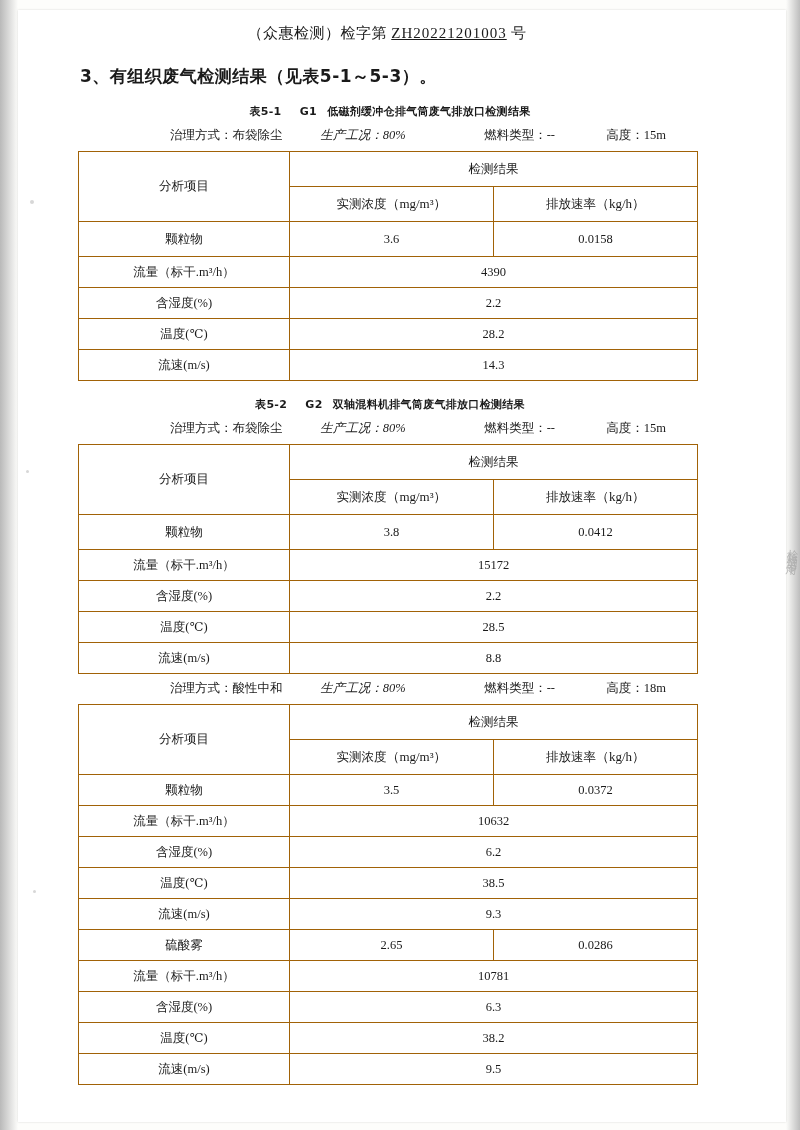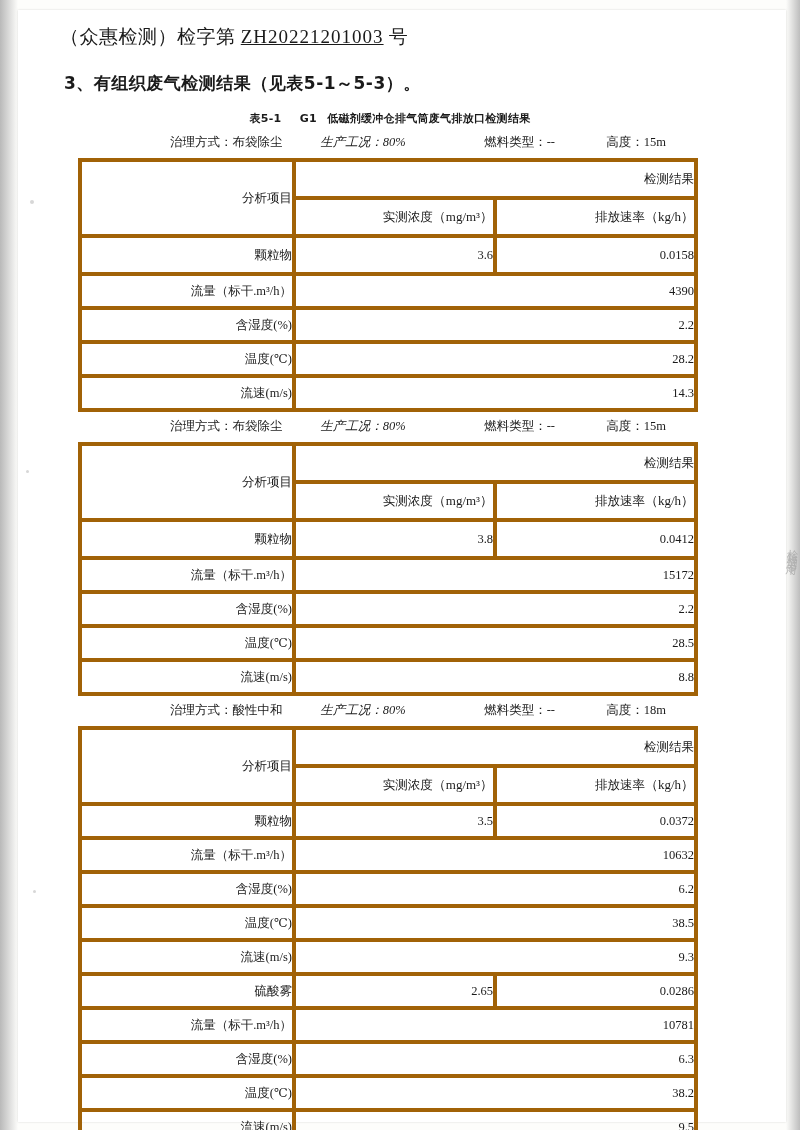--- a/index.html
+++ b/index.html
@@ -47,38 +47,38 @@
     box-shadow: 0 0 2px rgba(0,0,0,0.15);
   }
   .content {
     position: absolute;
     left: 60px;
     top: 24px;
     width: 660px;
   }
 
   .header-line {
-    text-align: left;
-    font-size: 19px;
+    text-align: center;
+    font-size: 15px;
     letter-spacing: 0.5px;
     padding-right: 6px;
     white-space: nowrap;
   }
   .header-line .code {
     text-decoration: underline;
     font-family: "Liberation Serif", serif;
     letter-spacing: 1px;
   }
 
   .section-title {
     font-family: "DejaVu Sans", "Liberation Sans", sans-serif;
     font-weight: bold;
     font-size: 17px;
     margin-top: 22px;
-    margin-left: 4px;
+    margin-left: 20px;
     letter-spacing: 0.5px;
   }
 
   .table-title {
     font-family: "DejaVu Sans", "Liberation Sans", sans-serif;
     font-weight: bold;
     font-size: 11px;
     margin-top: 16px;
     margin-bottom: 8px;
     text-align: center;
@@ -107,22 +107,22 @@
   .meta-row .m4 { width: 100px; }
 
   table.dt {
     border-collapse: collapse;
     width: 620px;
     margin-left: 18px;
     font-size: 12.5px;
     table-layout: fixed;
   }
   table.dt td {
-    border: 4px solid #a16207;
-    text-align: right;
+    border: 1px solid #a16207;
+    text-align: center;
     padding: 0;
     height: 30px;
     line-height: 1.15;
   }
   table.dt td.tall {
     height: 34px;
   }
   .col-a { width: 210px; }
   .col-b { width: 205px; }
   .col-c { width: 205px; }
@@ -215,20 +215,25 @@
         <td>温度(℃)</td>
         <td colspan="2">28.2</td>
       </tr>
       <tr>
         <td>流速(m/s)</td>
         <td colspan="2">14.3</td>
       </tr>
     </tbody>
       </table>
 
+    <div class="table-title">
+      <span class="tnum">表5-2</span>
+      <span class="gcode">G2</span>
+      <span>双轴混料机排气筒废气排放口检测结果</span>
+    </div>
 
     <div class="meta-row">
       <span class="m m1"><span>治理方式：</span><span>布袋除尘</span></span>
       <span class="m m2"><span>生产工况：</span><span>80%</span></span>
       <span class="m m3"><span>燃料类型：</span><span>--</span></span>
       <span class="m m4"><span>高度：</span><span>15m</span></span>
     </div>
 
     <table class="dt">
       <tbody>

